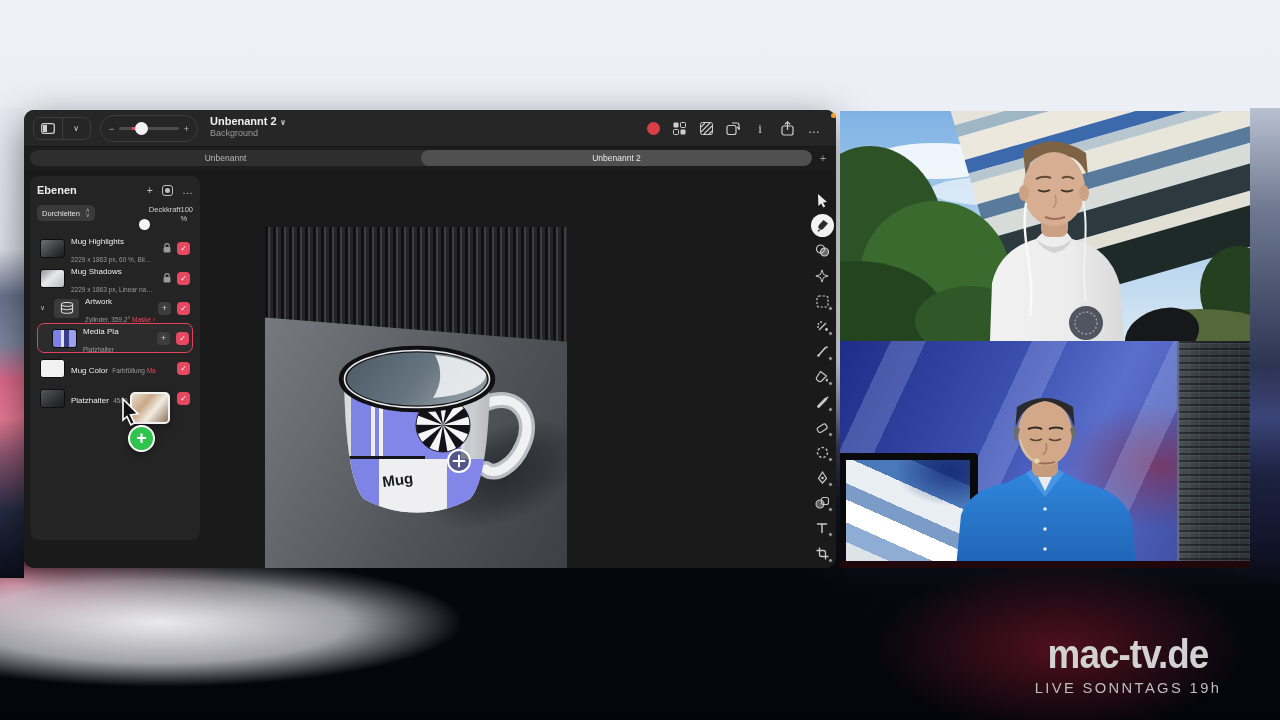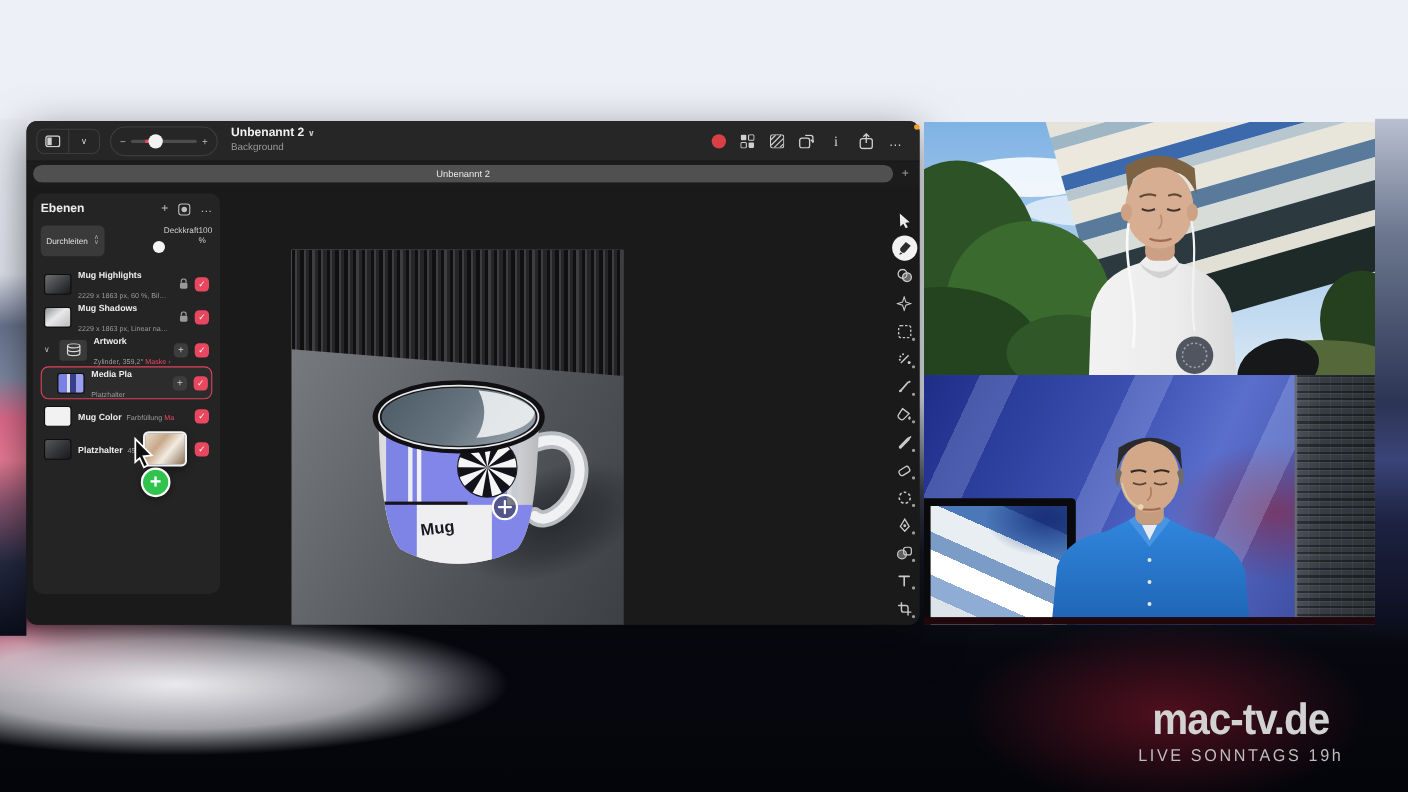--- a/index.html
+++ b/index.html
@@ -54,40 +54,40 @@
   #content { left:0; top:59px; width:812px; height:399px; background:#1a1a1a; }
 
   
   #layers { left:6px; top:7px; width:170px; height:364px; background:#242424; border-radius:9px; padding:8px 7px; }
   #layers-hd { display:flex; align-items:center; }
   #layers-title { font-size:11px; font-weight:bold; color:#ededed; flex:1; }
   .ph-icon { color:#bdbdbd; font-size:11px; margin-left:9px; }
   #mask-ic { width:11px; height:11px; border:1.4px solid #bdbdbd; border-radius:3px; margin-left:9px; position:relative; }
   #mask-ic::after { content:""; position:absolute; left:2px; top:2px; width:5px; height:5px; border-radius:50%; background:#bdbdbd; }
   #blend-row { margin-top:9px; display:flex; align-items:flex-start; gap:6px; }
-  #blend-pill { width:78px; height:28px; background:#3a3a3a; border-radius:5px; display:flex; align-items:center;
+  #blend-pill { width:78px; height:16px; background:#3a3a3a; border-radius:5px; display:flex; align-items:center;
                 padding:0 5px; font-size:7.5px; color:#e0e0e0; }
   #blend-pill .st { margin-left:auto; font-size:6px; color:#aaa; line-height:5px; }
   #opac { flex:1;padding-left:48px; }
   #opac-lab { display:flex; font-size:7.5px; color:#cfcfcf; }
   #opac-lab span:last-child { margin-left:auto; }
   #opac-track { margin-top:4px; height:3px; background:#e8485f; border-radius:2px; position:relative; }
   #opac-knob { position:absolute; right:-1px; top:-4px; width:11px; height:11px; background:#f5f5f5; border-radius:50%; }
 
   #rows { margin-top:10px; }
   .lrow { position:relative; height:30px; display:flex; align-items:center; gap:6px; padding:0 3px; }
   .lrow .thumb { width:25px; height:19px; border-radius:3px; flex:none; }
   .t-dark  { background:linear-gradient(140deg,#6d6f73 0%,#3c3e42 55%,#191a1c 100%); border:1px solid #0e0e0e; }
   .t-white { background:linear-gradient(140deg,#8e9094 0%,#e9e9eb 45%,#b8babd 100%); border:1px solid #0e0e0e; }
   .t-media { background:linear-gradient(90deg,#7b80e4 0 35%,#dfe0ea 35% 48%,#3a3f8c 48% 70%,#9aa0ee 70%); border:1px solid #0e0e0e; }
   .t-fill  { background:#f2f2f2; border:1px solid #0e0e0e; }
   .t-bg    { background:linear-gradient(140deg,#55575b 0%,#2e3034 60%,#1a1b1d 100%); border:1px solid #0e0e0e; }
   .t-group { background:#3a3a3a; display:flex; align-items:center; justify-content:center; }
   .lmeta { flex:1; min-width:0; }
-  .lname { font-size:8px; font-weight:bold; color:#ececec; white-space:nowrap; overflow:hidden; }
+  .lname { font-size:8px; font-weight:normal; color:#ececec; white-space:nowrap; overflow:hidden; }
   .linfo { font-size:6.5px; color:#9a9a9a; white-space:nowrap; overflow:hidden; margin-top:1px; }
   .linfo .mask { color:#e8485f; }
   .lock { font-size:7px; color:#9a9a9a; flex:none; }
   .addbtn { width:13px; height:13px; background:#3d3d3d; border-radius:4px; color:#cfcfcf; font-size:9px;
             display:flex; align-items:center; justify-content:center; flex:none; }
   .cbx { width:13px; height:13px; background:#e8485f; border-radius:4px; color:#fff; font-size:8px;
          display:flex; align-items:center; justify-content:center; flex:none; }
   .chev-grp { font-size:7px; color:#bdbdbd; width:8px; flex:none; }
   .lrow.selected { border:1.5px solid #e0435a; border-radius:7px; background:#2c2c2c; }
   .lrow.indent { padding-left:14px; }
@@ -217,20 +217,21 @@
             <rect x="1" y="5" width="11" height="9" rx="2" fill="none" stroke="#cfcfcf" stroke-width="1.2"></rect>
             <path d="M6.5 9 V1 M3.8 3.4 L6.5 0.8 L9.2 3.4" fill="none" stroke="#cfcfcf" stroke-width="1.2"></path>
           </svg>
       </span>
       <span class="hicon">…</span>
     </div>
   </div>
 
   <div id="tabbar" class="abs">
     <div id="tabs">
+      <span class="tab">Unbenannt</span>
       <span class="tab active">Unbenannt 2</span>
     </div>
     <span id="tab-add">+</span>
   </div>
 
   <div id="content" class="abs">
 
     <div id="photo" class="abs">
       <div id="wall"></div>
       <div id="mug-shadow"></div>

